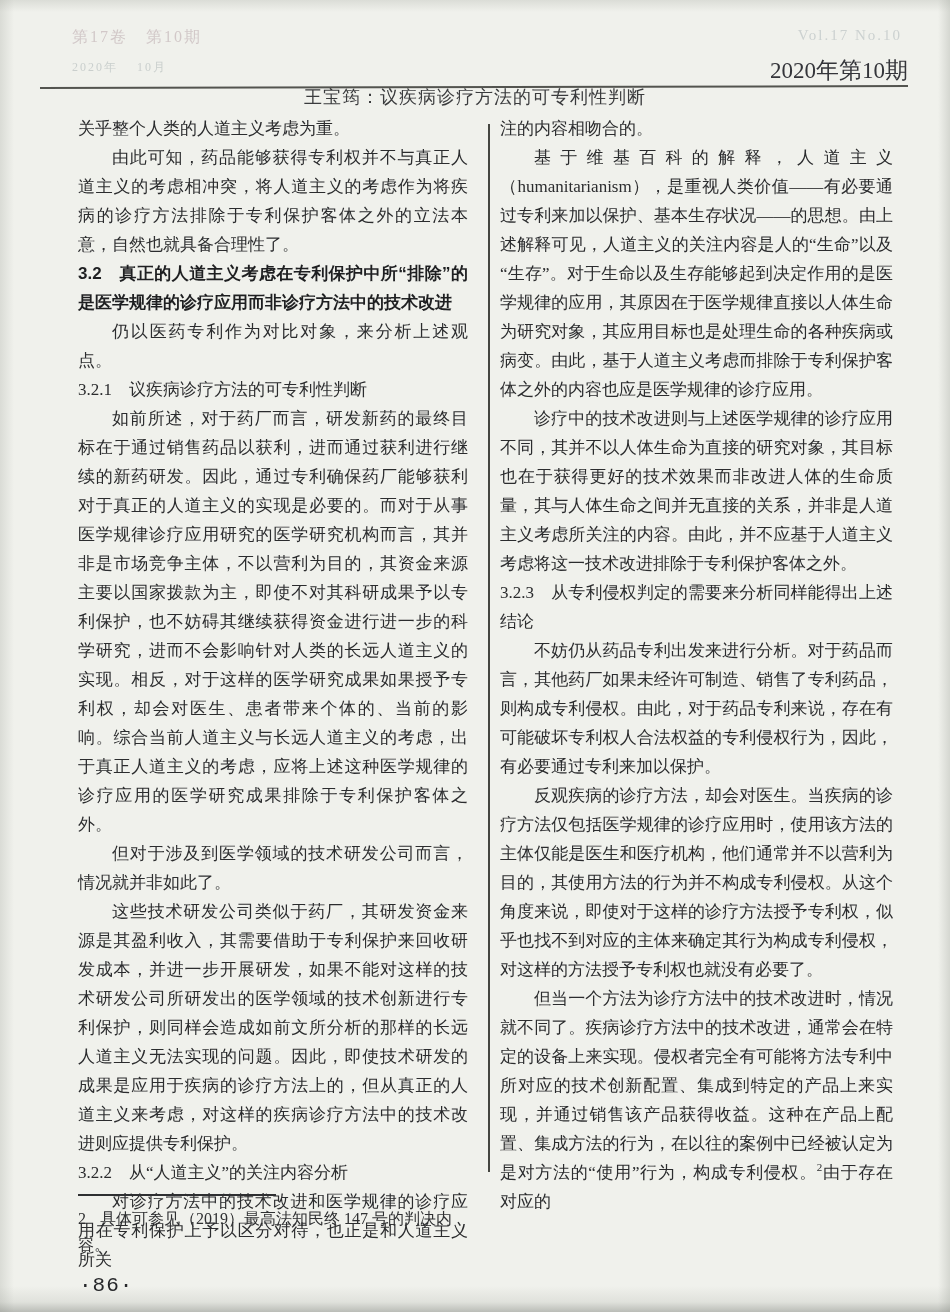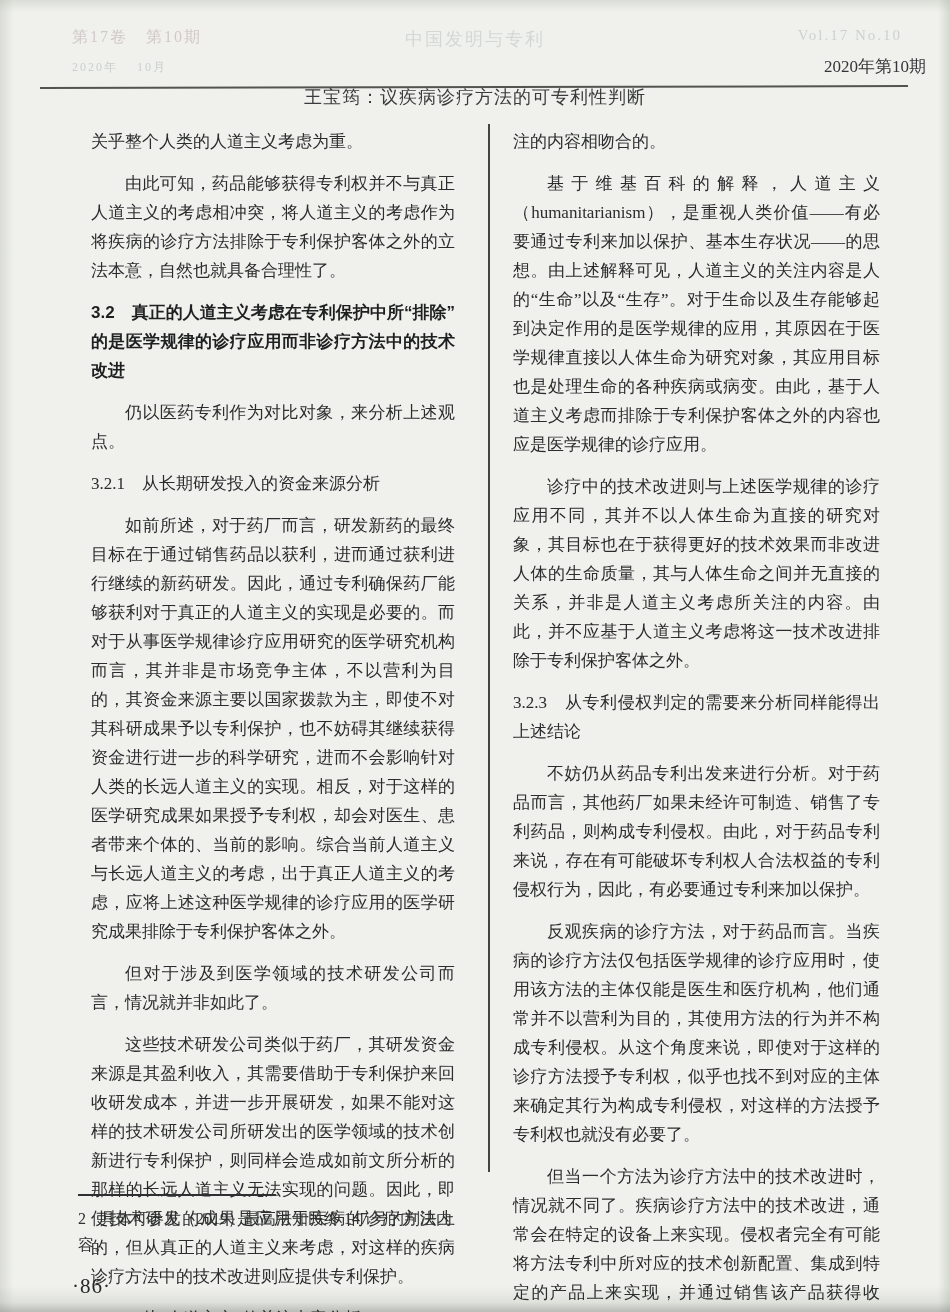--- a/index.html
+++ b/index.html
@@ -21,91 +21,90 @@
   
   .ghost{position:absolute;white-space:nowrap;filter:blur(0.6px);letter-spacing:2px;}
   .ghost-l1{top:27px;left:72px;font-size:16px;color:rgba(164,140,148,0.40);}
   .ghost-l2{top:59px;left:72px;font-size:12px;color:rgba(140,152,156,0.38);}
   .ghost-c {top:27px;left:0;right:0;text-align:center;font-size:18px;color:rgba(148,160,160,0.30);}
   .ghost-r {top:27px;right:48px;font-size:15px;color:rgba(145,158,164,0.38);margin-left:48px;}
   .running-title{
     position:absolute;top:53px;left:0;right:0;text-align:center;
     font-size:18px;color:#3a3b3d;letter-spacing:1px;margin-top:32px;
   }
-  .issue-label{position:absolute;top:55px;right:24px;font-size:17px;color:#34353a;margin-left:41px;}
+  .issue-label{position:absolute;top:55px;right:42px;font-size:23px;color:#34353a;margin-left:41px;}
   .header-rule{position:absolute;top:86px;left:40px;width:868px;height:2px;background:#53544f;transform:rotate(-0.12deg);}
   
   .col{
     position:absolute;top:114px;
     font-size:17px;line-height:29px;text-align:justify;
     color:#2b2c2e;
   }
   .col-left{left:78px;width:390px;}
   .col-right{left:500px;width:393px;}
-  .col p{margin:13px;}
+  .col p{margin:0;}
   .para{text-indent:2em;}
   .cont{text-indent:0;}
   .h2{
     margin:0;font-size:17px;line-height:29px;font-weight:700;color:#1e1f21;
     font-family:"Liberation Sans","DejaVu Sans",sans-serif;
     text-align:justify;
   }
   .h3{margin:0;font-size:17px;line-height:29px;font-weight:400;text-align:justify;}
   .note-ref{font-size:11px;line-height:0;vertical-align:super;}
   .col-divider{position:absolute;left:488px;top:124px;width:2px;height:1048px;background:#454641;}
   
   .footnote-rule{position:absolute;left:78px;top:1194px;width:198px;height:2px;background:#2e2f31;}
   .footnote{
     position:absolute;left:78px;top:1206px;width:400px;
     font-size:16px;line-height:26px;color:#2f3032;
   }
   .footnote .fn-marker{display:inline-block;margin-right:14px;}
   
   .page-number{
-    position:absolute;left:72px;top:1274px;
+    position:absolute;left:79px;top:1274px;
     font-size:21px;letter-spacing:1px;color:#26272a;
-    font-family:Liberation Serif, serif;
+    font-family:Liberation Mono, monospace;
   }
 </style>
 </head>
 <body>
 
 <div class="page">
 
   <div class="ghost ghost-l1">第17卷　第10期</div>
   <div class="ghost ghost-l2">2020年　 10月</div>
-  <div class="ghost ghost-c">中国发明与专利</div>
   <div class="ghost ghost-r">Vol.17  No.10</div>
 
   <div class="running-title">王宝筠：议疾病诊疗方法的可专利性判断</div>
   <div class="issue-label">2020年第10期</div>
   <div class="header-rule"></div>
 
   <div class="col-divider"></div>
 
   <div class="col col-left">
     <p class="cont">关乎整个人类的人道主义考虑为重。</p>
     <p class="para">由此可知，药品能够获得专利权并不与真正人道主义的考虑相冲突，将人道主义的考虑作为将疾病的诊疗方法排除于专利保护客体之外的立法本意，自然也就具备合理性了。</p>
     <p class="h2">3.2　真正的人道主义考虑在专利保护中所“排除”的是医学规律的诊疗应用而非诊疗方法中的技术改进</p>
     <p class="para">仍以医药专利作为对比对象，来分析上述观点。</p>
-    <p class="h3">3.2.1　从长期研发投入的资金来源分析</p>
+    <p class="h3">3.2.1　议疾病诊疗方法的可专利性判断</p>
     <p class="para">如前所述，对于药厂而言，研发新药的最终目标在于通过销售药品以获利，进而通过获利进行继续的新药研发。因此，通过专利确保药厂能够获利对于真正的人道主义的实现是必要的。而对于从事医学规律诊疗应用研究的医学研究机构而言，其并非是市场竞争主体，不以营利为目的，其资金来源主要以国家拨款为主，即使不对其科研成果予以专利保护，也不妨碍其继续获得资金进行进一步的科学研究，进而不会影响针对人类的长远人道主义的实现。相反，对于这样的医学研究成果如果授予专利权，却会对医生、患者带来个体的、当前的影响。综合当前人道主义与长远人道主义的考虑，出于真正人道主义的考虑，应将上述这种医学规律的诊疗应用的医学研究成果排除于专利保护客体之外。</p>
     <p class="para">但对于涉及到医学领域的技术研发公司而言，情况就并非如此了。</p>
     <p class="para">这些技术研发公司类似于药厂，其研发资金来源是其盈利收入，其需要借助于专利保护来回收研发成本，并进一步开展研发，如果不能对这样的技术研发公司所研发出的医学领域的技术创新进行专利保护，则同样会造成如前文所分析的那样的长远人道主义无法实现的问题。因此，即使技术研发的成果是应用于疾病的诊疗方法上的，但从真正的人道主义来考虑，对这样的疾病诊疗方法中的技术改进则应提供专利保护。</p>
     <p class="h3">3.2.2　从“人道主义”的关注内容分析</p>
     <p class="para">对诊疗方法中的技术改进和医学规律的诊疗应用在专利保护上予以区分对待，也正是和人道主义所关</p>
   </div>
 
   <div class="col col-right">
     <p class="cont">注的内容相吻合的。</p>
     <p class="para">基于维基百科的解释，人道主义（humanitarianism），是重视人类价值——有必要通过专利来加以保护、基本生存状况——的思想。由上述解释可见，人道主义的关注内容是人的“生命”以及“生存”。对于生命以及生存能够起到决定作用的是医学规律的应用，其原因在于医学规律直接以人体生命为研究对象，其应用目标也是处理生命的各种疾病或病变。由此，基于人道主义考虑而排除于专利保护客体之外的内容也应是医学规律的诊疗应用。</p>
     <p class="para">诊疗中的技术改进则与上述医学规律的诊疗应用不同，其并不以人体生命为直接的研究对象，其目标也在于获得更好的技术效果而非改进人体的生命质量，其与人体生命之间并无直接的关系，并非是人道主义考虑所关注的内容。由此，并不应基于人道主义考虑将这一技术改进排除于专利保护客体之外。</p>
     <p class="h3">3.2.3　从专利侵权判定的需要来分析同样能得出上述结论</p>
     <p class="para">不妨仍从药品专利出发来进行分析。对于药品而言，其他药厂如果未经许可制造、销售了专利药品，则构成专利侵权。由此，对于药品专利来说，存在有可能破坏专利权人合法权益的专利侵权行为，因此，有必要通过专利来加以保护。</p>
-    <p class="para">反观疾病的诊疗方法，对于药品而言。当疾病的诊疗方法仅包括医学规律的诊疗应用时，使用该方法的主体仅能是医生和医疗机构，他们通常并不以营利为目的，其使用方法的行为并不构成专利侵权。从这个角度来说，即使对于这样的诊疗方法授予专利权，似乎也找不到对应的主体来确定其行为构成专利侵权，对这样的方法授予专利权也就没有必要了。</p>
+    <p class="para">反观疾病的诊疗方法，却会对医生。当疾病的诊疗方法仅包括医学规律的诊疗应用时，使用该方法的主体仅能是医生和医疗机构，他们通常并不以营利为目的，其使用方法的行为并不构成专利侵权。从这个角度来说，即使对于这样的诊疗方法授予专利权，似乎也找不到对应的主体来确定其行为构成专利侵权，对这样的方法授予专利权也就没有必要了。</p>
     <p class="para"><span>但当一个方法为诊疗方法中的技术改进时，情况就不同了。疾病诊疗方法中的技术改进，通常会在特定的设备上来实现。侵权者完全有可能将方法专利中所对应的技术创新配置、集成到特定的产品上来实现，并通过销售该产品获得收益。这种在产品上配置、集成方法的行为，在以往的案例中已经被认定为是对方法的“使用”行为，构成专利侵权。</span><sup class="note-ref">2</sup><span>由于存在对应的</span></p>
   </div>
 
   <div class="footnote-rule"></div>
   <div class="footnote">
     <span class="fn-marker">2</span><span>具体可参见（2019）最高法知民终 147 号的判决内容。</span>
   </div>
 
   <div class="page-number">·86·</div>
 

